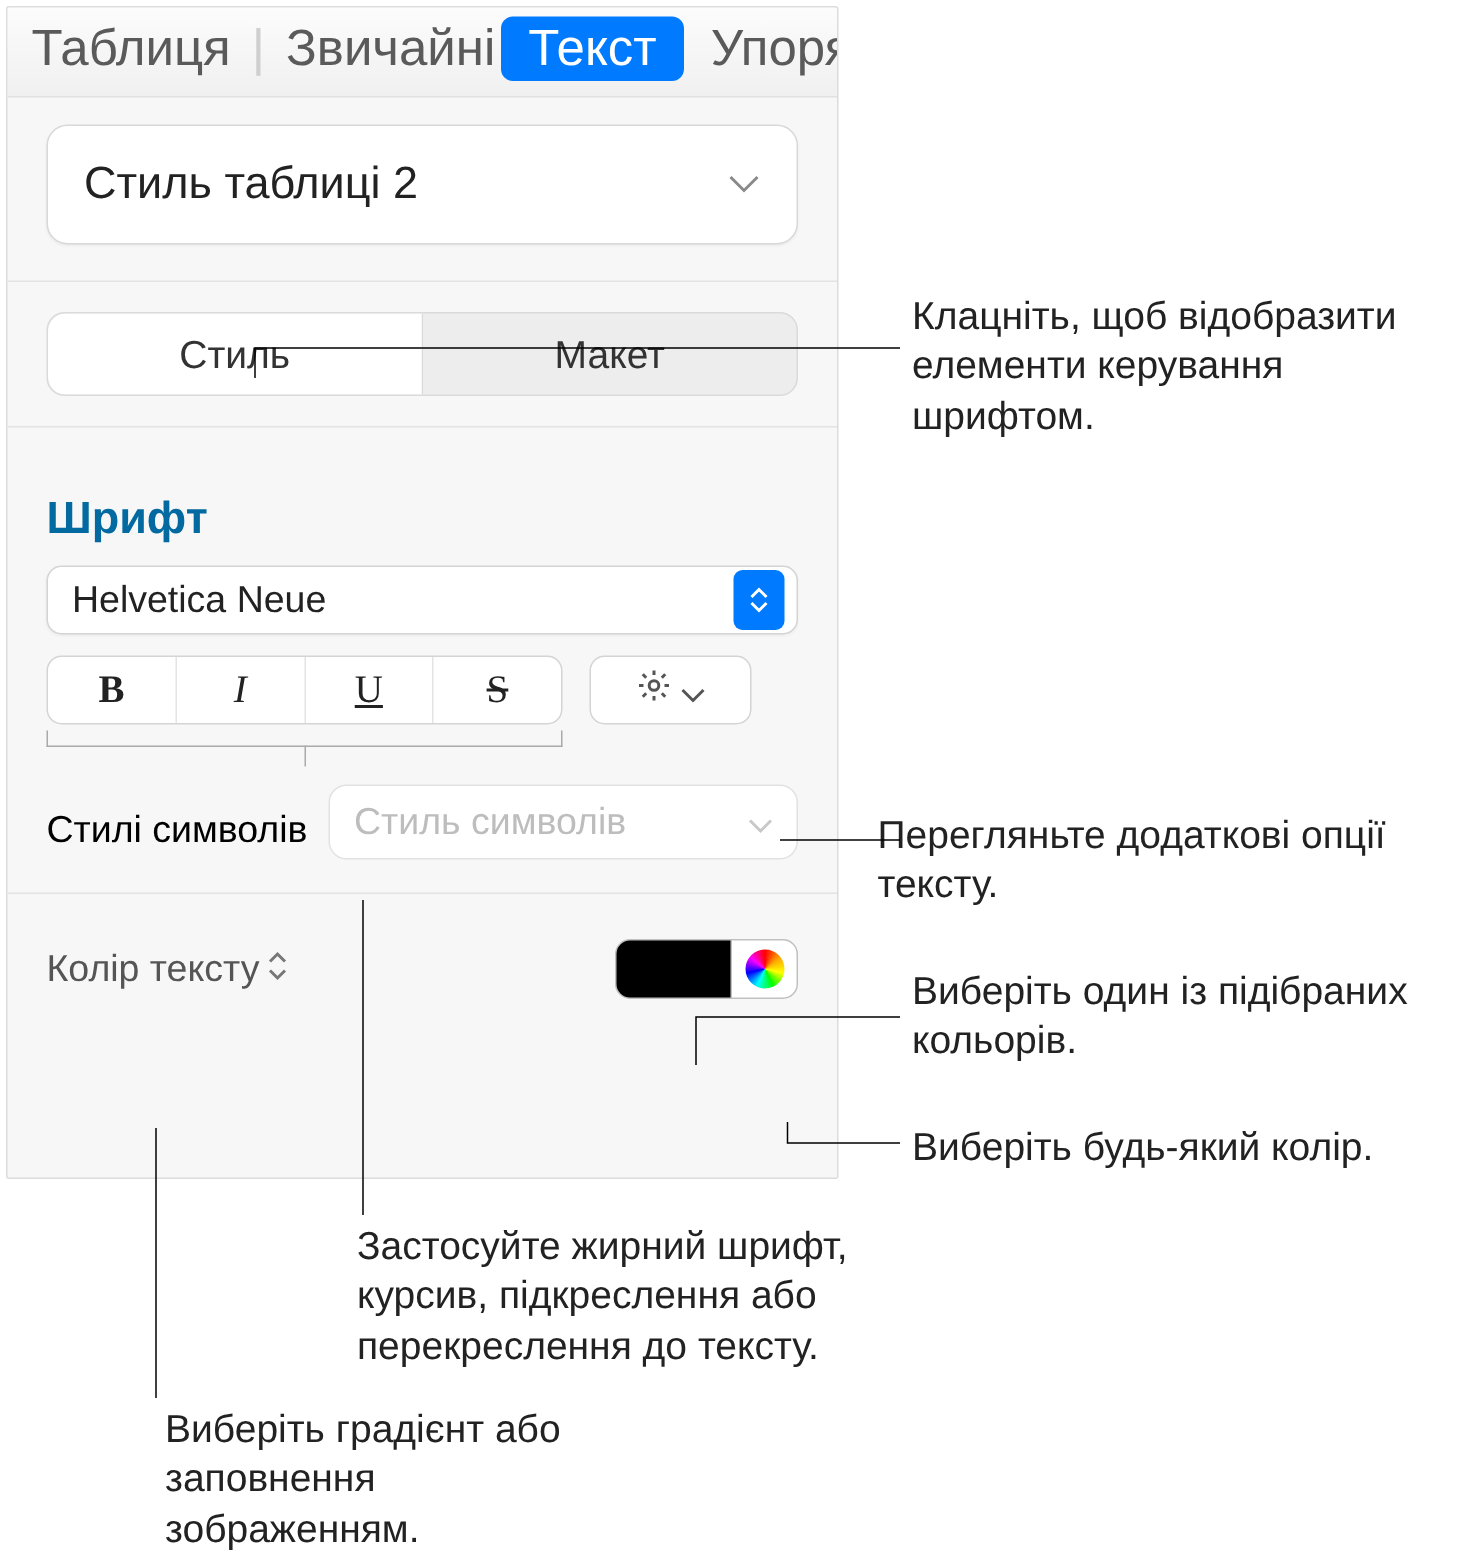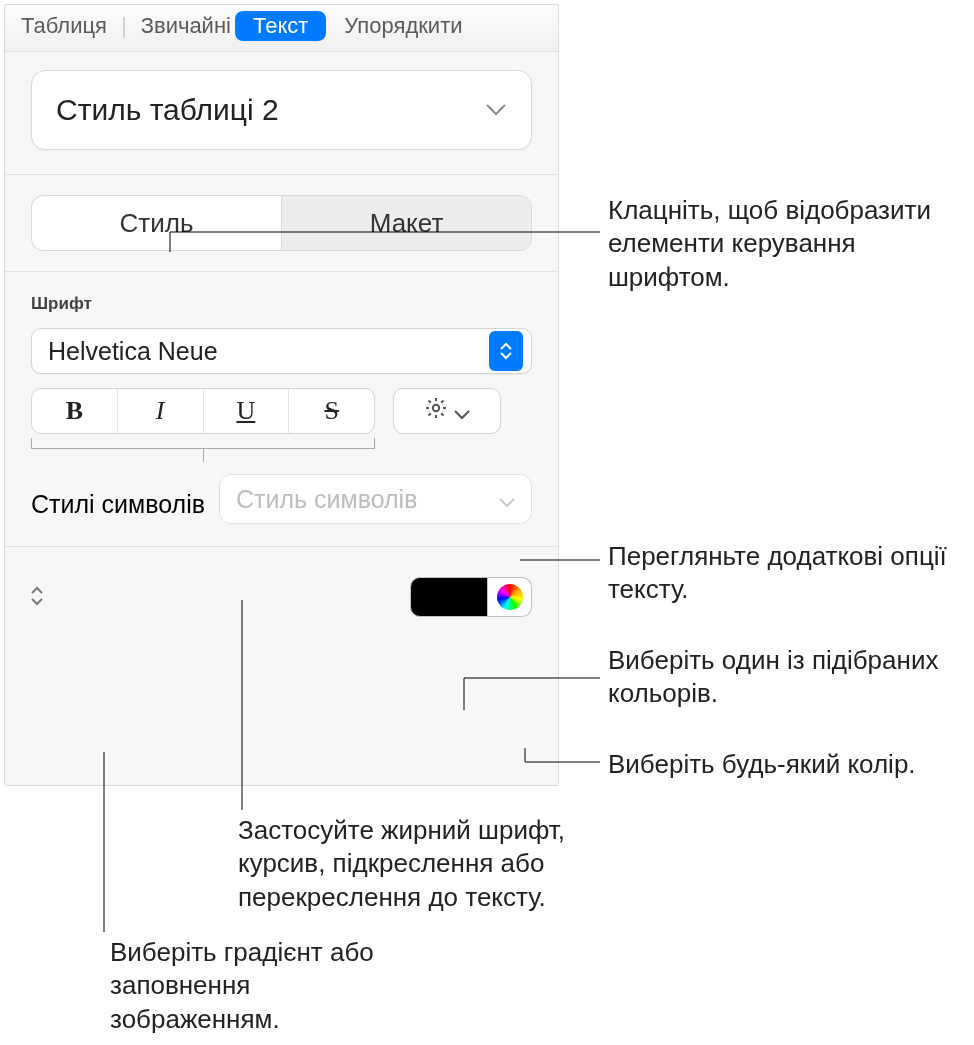--- a/index.html
+++ b/index.html
@@ -27,21 +27,21 @@
   
   .toptabs {
     display: flex;
     align-items: center;
     gap: 0;
     padding: 6px 12px 10px 12px;
     background: linear-gradient(#fcfcfc,#f0f0f0);
     border-bottom: 1px solid #e1e1e1;
   }
   .toptab {
-    font-size: 22px;
+    font-size: 34px;
     color: #5a5a5a;
     padding: 2px 4px;
   }
   .toptab.sep { color:#cfcfcf; padding:0 10px; }
   .toptab.active {
     background: #007aff;
     color: #fff;
     border-radius: 8px;
     padding: 2px 18px;
   }
@@ -73,24 +73,24 @@
   .seg > div {
     flex:1; display:flex; align-items:center; justify-content:center;
     font-size:26px; color:#333;
   }
   .seg > div.on {
     background:#fff; border-right:1px solid #dadada;
     border-radius:12px 0 0 12px;
   }
 
   .section-label {
-    margin-top: 22px;
-    font-size: 17px;
+    margin-top: 44px;
+    font-size: 30px;
     font-weight: 600;
-    color: #404040;
+    color: #0369a1;
   }
 
   
   .select {
     height: 46px;
     border: 1px solid #d4d4d4;
     border-radius: 10px;
     background: #fff;
     display:flex; align-items:center; justify-content:space-between;
     padding: 0 8px 0 16px;
@@ -289,39 +289,40 @@
               <polyline points="1,1 8,8 15,1" fill="none" stroke="#c8c8c8" stroke-width="2"></polyline>
             </svg>
         </span>
       </div>
     </div>
 
     <div class="hr" style="margin-top:22px"></div>
 
     <div class="row5">
       <div class="lab">
+        <span>Колір тексту</span>
         <span>
           <svg width="12" height="20">
             <polyline points="1,7 6,2 11,7" fill="none" stroke="#777" stroke-width="2"></polyline>
             <polyline points="1,13 6,18 11,13" fill="none" stroke="#777" stroke-width="2"></polyline>
           </svg>
         </span>
       </div>
       <div class="colorgroup">
         <div class="swatch"></div>
         <div class="wheel">
           <div class="hue"></div>
         </div>
       </div>
     </div>
   </div>
 </div>
 
 <div class="callout" style="left:608px; top:194px; width:340px">Клацніть, щоб відобразити елементи керування шрифтом.</div>
-<div class="callout" style="left:608px; top:540px; width:340px">Перегляньте додаткові опції тексту.</div>
+<div class="callout" style="left:585px; top:540px; width:340px">Перегляньте додаткові опції тексту.</div>
 <div class="callout" style="left:608px; top:644px; width:340px">Виберіть один із підібраних кольорів.</div>
 <div class="callout" style="left:608px; top:748px; width:360px">Виберіть будь-який колір.</div>
 <div class="callout" style="left:238px; top:814px; width:360px">Застосуйте жирний шрифт, курсив, підкреслення або перекреслення до тексту.</div>
 <div class="callout" style="left:110px; top:936px; width:280px">Виберіть градієнт або заповнення зображенням.</div>
 
 <svg class="lead" style="left:0;top:0" width="974" height="1045">
 
   <path d="M600 232 L170 232 L170 252"></path>
 
   <path d="M600 560 L520 560"></path>

